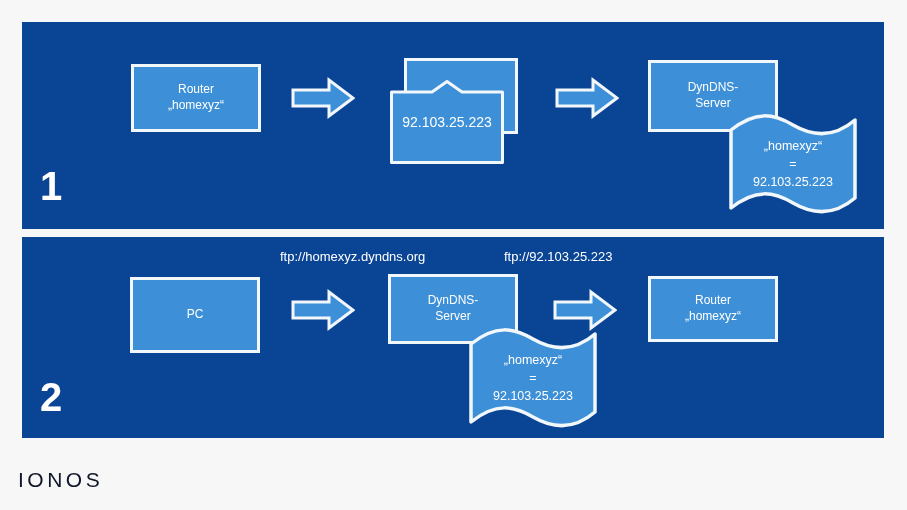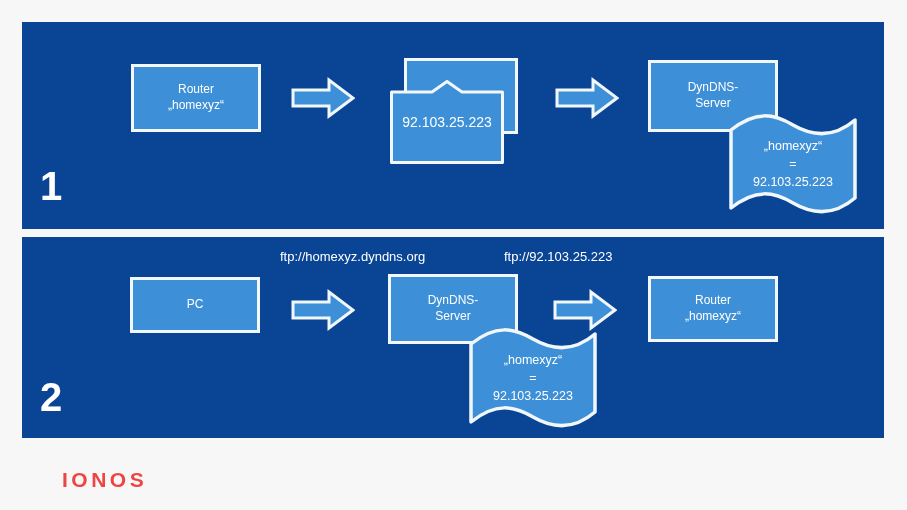--- a/index.html
+++ b/index.html
@@ -113,25 +113,24 @@
     color: #ffffff;
     font-size: 13px;
     white-space: nowrap;
   }
 
   
   #brand-logo {
     position: absolute;
     left: 18px;
     top: 468px;
-    color: #ef4444;
+    color: #0f172a;
     font-size: 21px;
-    font-weight: bold;
+    font-weight: normal;
     letter-spacing: 3.5px;
-    margin-left: 44px;
   }
 </style>
 </head>
 <body>
 
 <div class="panel" id="panel-1">
 </div>
 
 <div class="step-number" id="step-num-1">1</div>
 
@@ -185,21 +184,21 @@
 
 <div class="panel" id="panel-2">
 </div>
 
 <div class="step-number" id="step-num-2">2</div>
 
 <div class="proto-label" style="left:244px; top:249px;margin-left:36px;">ftp://homexyz.dyndns.org</div>
 
 <div class="proto-label" style="left:504px; top:249px;">ftp://92.103.25.223</div>
 
-<div class="node-box" style="left:130px; top:277px; width:130px; height:56px;">
+<div class="node-box" style="left:130px; top:277px; width:130px; height:76px;">
   <span>PC</span>
 </div>
 
 <div class="arrow" style="left:291px; top:289px;">
   <svg viewBox="0 0 64 42" preserveAspectRatio="none">
     <polygon points="2,13 38,13 38,3 62,21 38,39 38,29 2,29" fill="#3d90d7" stroke="#f2f7fb" stroke-width="3" stroke-linejoin="miter"></polygon>
   </svg>
 </div>
 
 <div class="node-box" style="left:388px; top:274px; width:130px; height:70px;">

